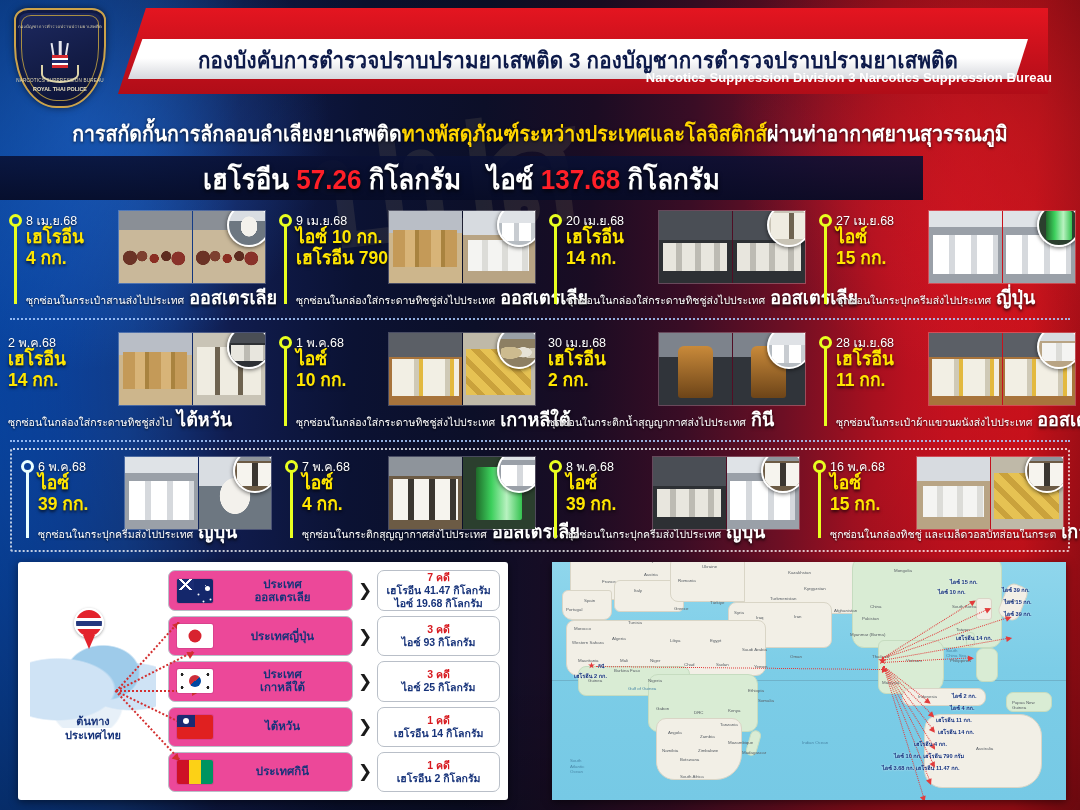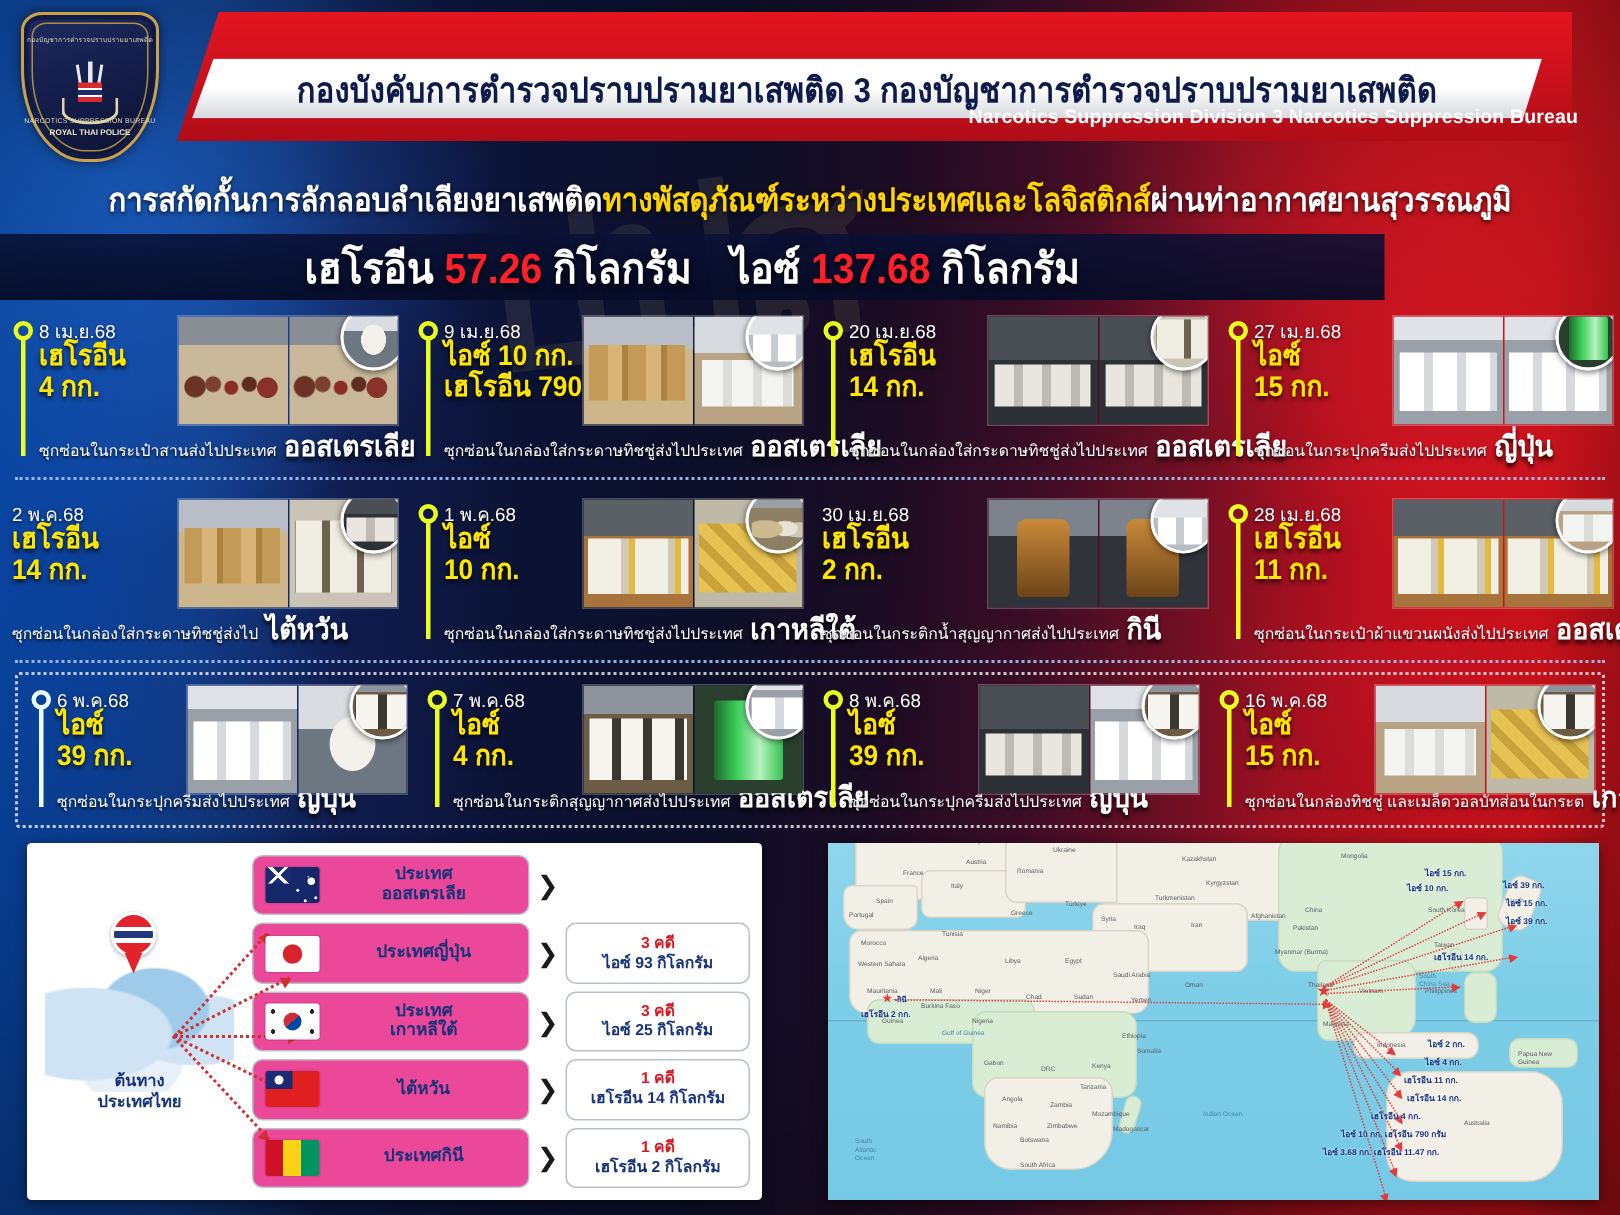--- a/index.html
+++ b/index.html
@@ -704,20 +704,25 @@
     </div>
 
     <div class="destcol">
       <div class="destrow">
         <div class="dbox">
           <div class="flag f-au"></div>
           <div class="dname" style="white-space:pre">ประเทศ
 ออสเตรเลีย</div>
         </div>
         <div class="chev">❯</div>
+        <div class="vbox">
+          <div class="rnum">7 คดี</div>
+          <div>เฮโรอีน 41.47 กิโลกรัม</div>
+          <div>ไอซ์ 19.68 กิโลกรัม</div>
+        </div>
       </div>
 
       <div class="destrow">
         <div class="dbox">
           <div class="flag f-jp"></div>
           <div class="dname" style="white-space:pre">ประเทศญี่ปุ่น</div>
         </div>
         <div class="chev">❯</div>
         <div class="vbox">
           <div class="rnum">3 คดี</div>

